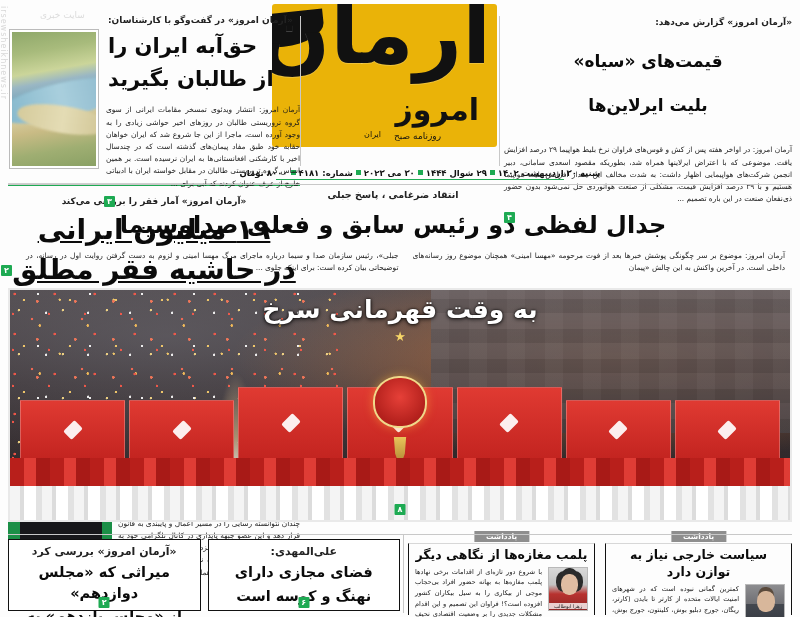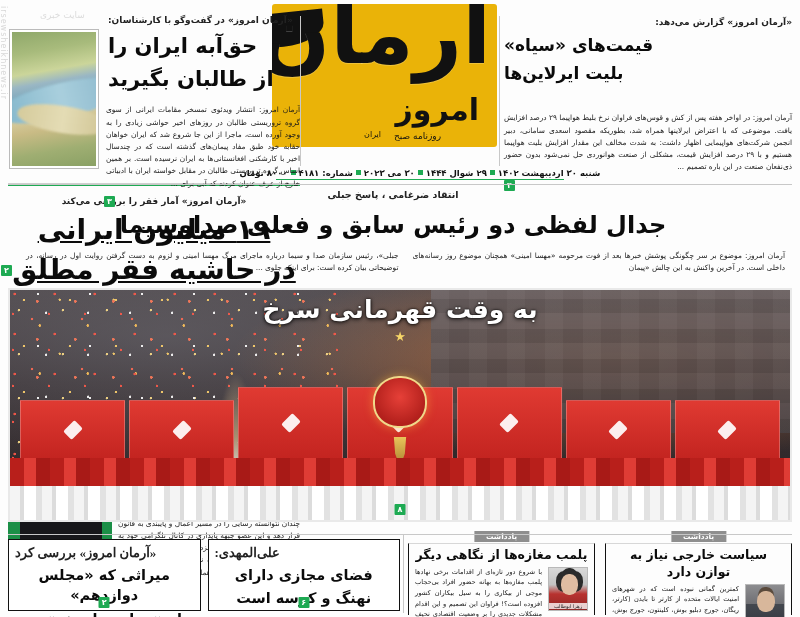--- a/index.html
+++ b/index.html
@@ -279,32 +279,32 @@
     gap: 7px;
   }
   .lbox {
     flex: 1;
     border: 1.5px solid #111;
     height: 72px;
     padding: 4px 6px 2px 6px;
     position: relative;
     background: #fff;
   }
-  .lbox .kicker { font-size: 13px; text-align: left; font-family: Liberation Serif, serif; }
+  .lbox .kicker { font-size: 11px; text-align: center; }
   .lbox .hl { font-size: 14.5px; margin-top: 3px; line-height: 1.4; }
   .lbox .pb { position: absolute; bottom: 2px; left: 50%; transform: translateX(-50%); }
 
   
   .rt-art {
     position: absolute;
     top: 16px; right: 8px;
     width: 288px;
   }
   .rt-art .kicker { text-align: right; }
-  .rt-art .hl { font-size: 17px; text-align: left; margin-top: 5px; }
+  .rt-art .hl { font-size: 17px; text-align: center; margin-top: 21px; }
   .rt-art .body { margin-top: 28px; }
 
   
   .main-story {
     position: absolute;
     top: 188px; right: 15px;
     width: 784px;
   }
   .main-story .kicker { font-size: 9.5px; }
   .main-story .hl { font-size: 24px; margin-top: 8px; }

